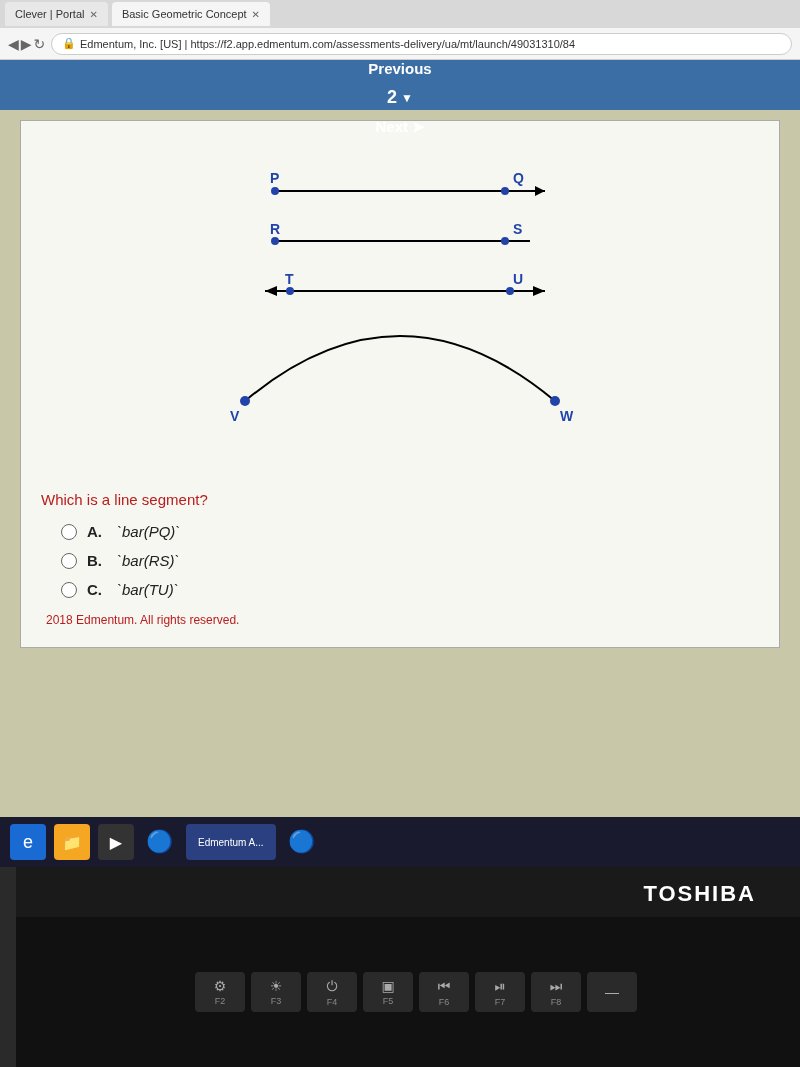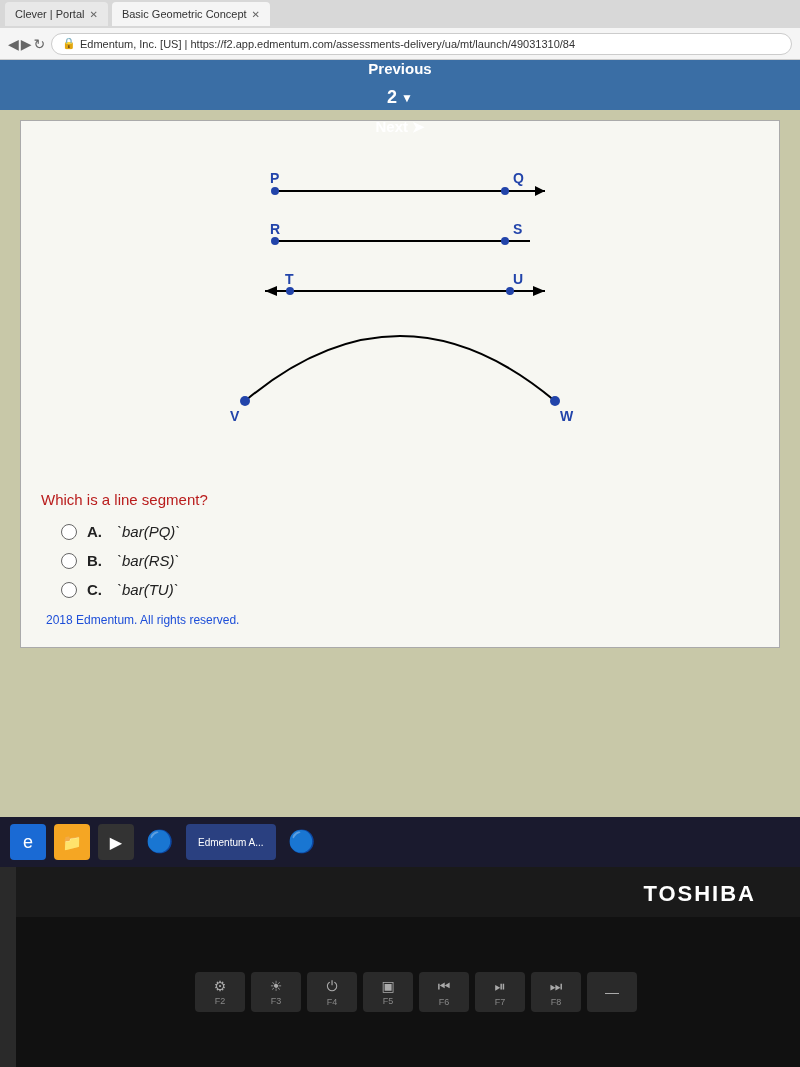--- a/index.html
+++ b/index.html
@@ -204,21 +204,21 @@
       min-width: 20px;
     }
 
     .choice-text {
       font-style: italic;
     }
 
     
     .footer {
       font-size: 12px;
-      color: #1d4ed8;
+      color: #b91c1c;
       margin-top: 15px;
       padding-left: 5px;
     }
 
     
     .taskbar {
       position: absolute;
       bottom: 200px;
       left: 0;
       width: 800px;

